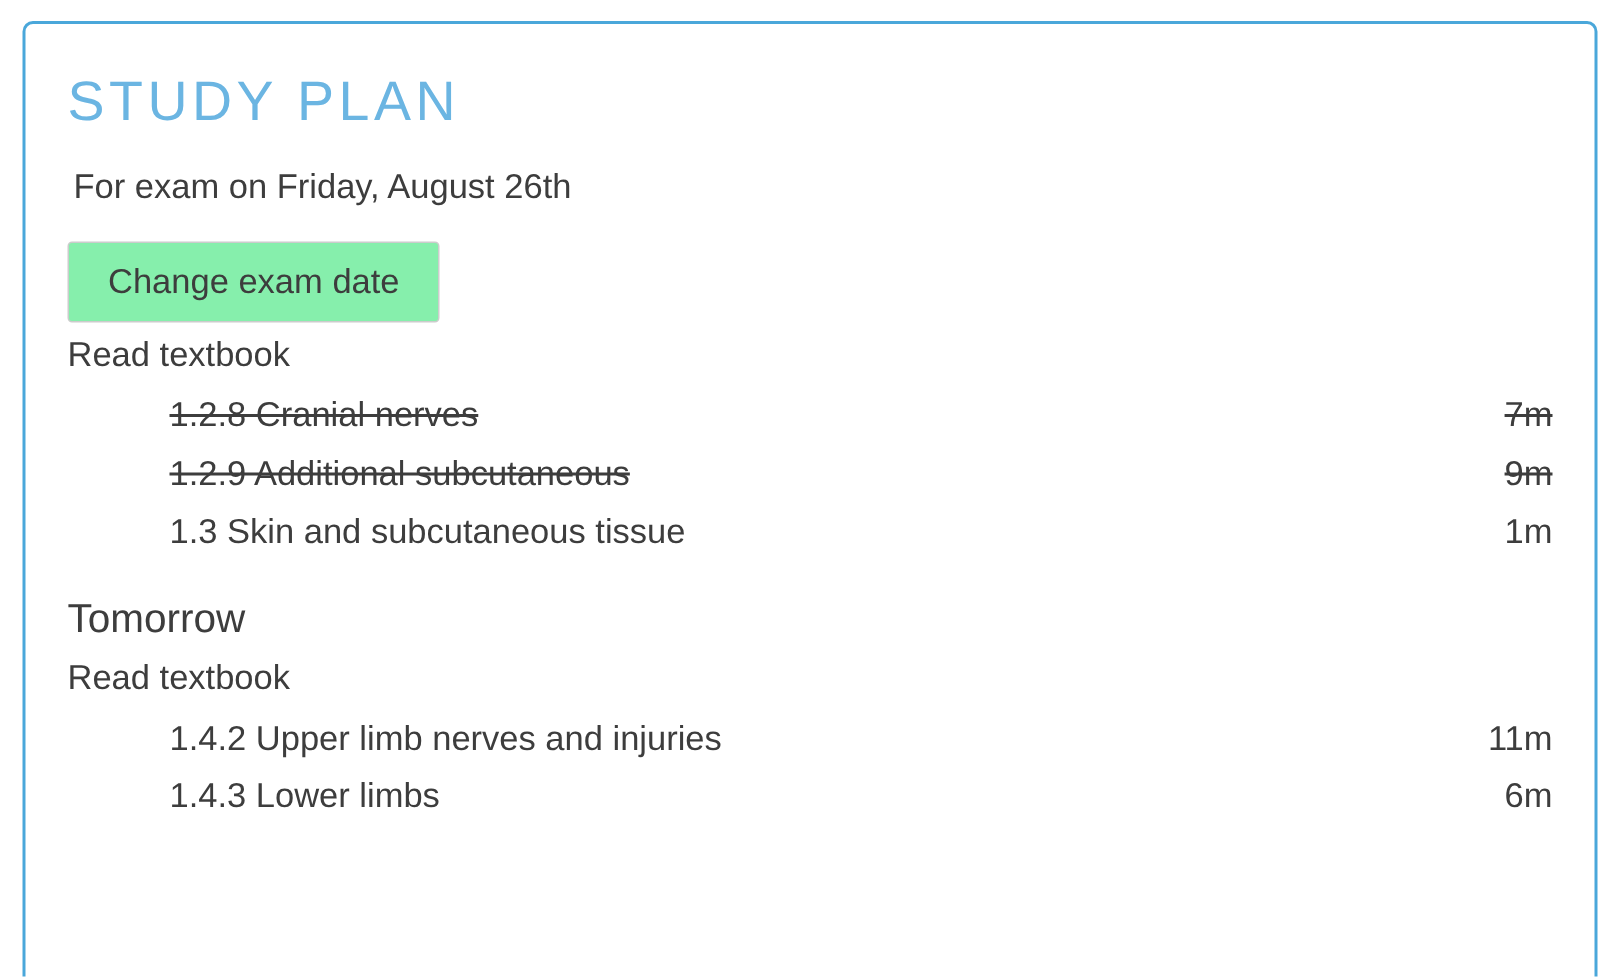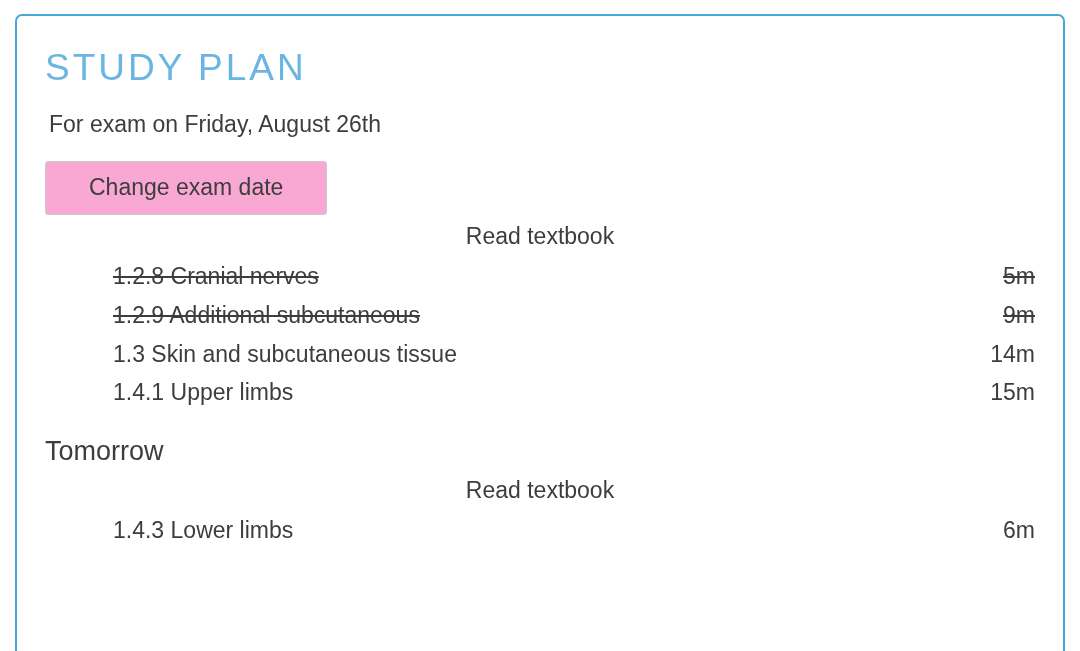--- a/index.html
+++ b/index.html
@@ -43,44 +43,43 @@
   }
   .subtitle {
     margin: 21px 0 0 4px;
     font-size: 23px;
     font-weight: 400;
     line-height: 1.2;
   }
   .change-date-btn {
     display: inline-block;
     margin-top: 23px;
-    padding: 12px 43px;
+    padding: 12px 26px;
     font-family: "Liberation Sans", sans-serif;
     font-size: 23px;
     color: var(--text);
-    background: #f9a8d4;
+    background: #86efac;
     border: 1px solid var(--button-border);
     border-radius: 3px;
     cursor: pointer;
     line-height: 1.2;
   }
   .section-heading {
     margin: 25px 0 0 0;
     font-size: 27px;
     font-weight: 400;
     line-height: 1.25;
   }
   .section-heading.tomorrow {
     margin-top: 23px;
   }
   .group-label {
     margin: 7px 0 0 0;
     font-size: 23px;
     line-height: 1.25;
-    text-align: center;
   }
   .items {
     margin-top: 7px;
   }
   .item-row {
     display: flex;
     justify-content: space-between;
     align-items: flex-start;
     font-size: 23px;
     line-height: 38.6px;
@@ -106,41 +105,41 @@
 
   <button class="change-date-btn">Change exam date</button>
 
   
 
   <div class="group-label">Read textbook</div>
 
   <div class="items">
     <div class="item-row done">
       <span class="item-label">1.2.8 Cranial nerves</span>
-      <span class="item-duration">5m</span>
+      <span class="item-duration">7m</span>
     </div>
     <div class="item-row done">
       <span class="item-label">1.2.9 Additional subcutaneous</span>
       <span class="item-duration">9m</span>
     </div>
     <div class="item-row">
       <span class="item-label">1.3 Skin and subcutaneous tissue</span>
-      <span class="item-duration">14m</span>
-    </div>
-    <div class="item-row">
-      <span class="item-label">1.4.1 Upper limbs</span>
-      <span class="item-duration">15m</span>
+      <span class="item-duration">1m</span>
     </div>
   </div>
 
   
   <h2 class="section-heading tomorrow">Tomorrow</h2>
 
   <div class="group-label">Read textbook</div>
 
   <div class="items">
     <div class="item-row">
+      <span class="item-label">1.4.2 Upper limb nerves and injuries</span>
+      <span class="item-duration">11m</span>
+    </div>
+    <div class="item-row">
       <span class="item-label">1.4.3 Lower limbs</span>
       <span class="item-duration">6m</span>
     </div>
   </div>
 
 </div>
 
 </body></html>

